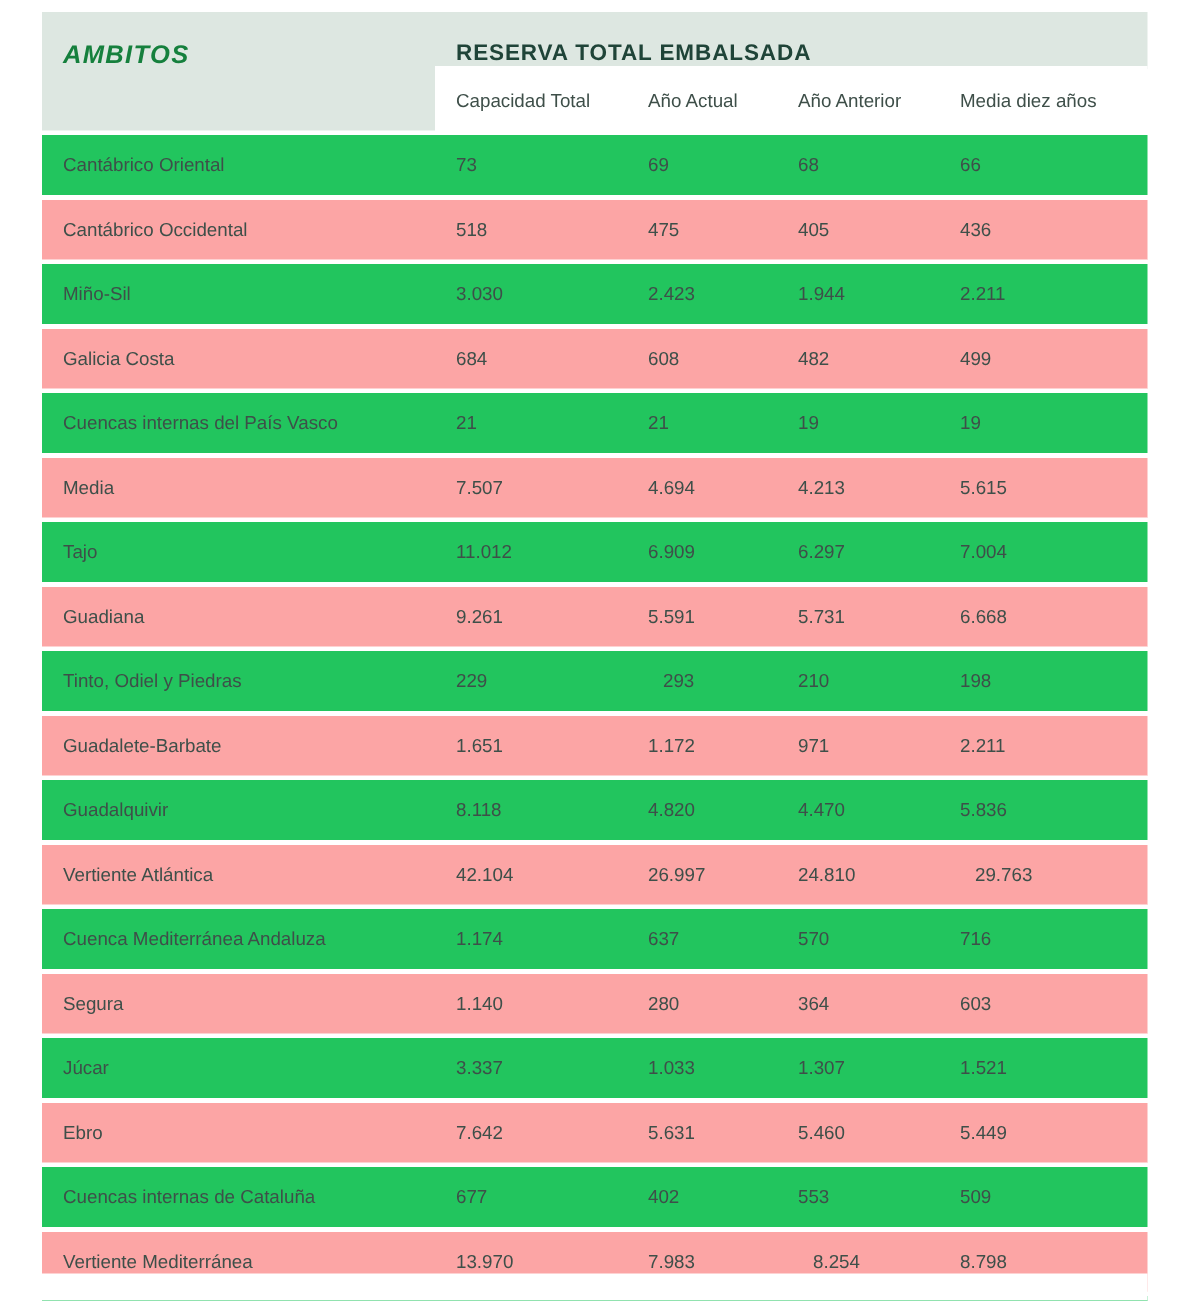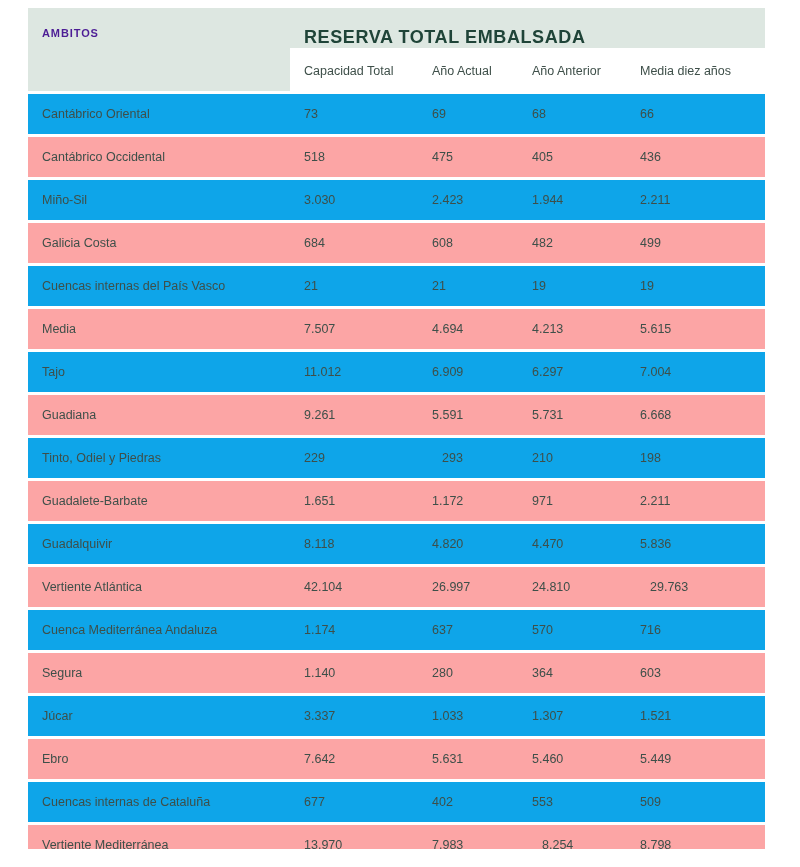--- a/index.html
+++ b/index.html
@@ -26,33 +26,34 @@
   }
   table.reserva col.c-ambito { width: 262px; }
   table.reserva col.c-cap    { width: 128px; }
   table.reserva col.c-act    { width: 100px; }
   table.reserva col.c-ant    { width: 108px; }
   table.reserva col.c-media  { width: 139px; }
 
   
   th.group-ambitos {
     background: #dde7e1;
-    color: #4c1d95;
-    font-size: 11px;
+    color: #15803d;
+    font-size: 17px;
     font-weight: bold;
     letter-spacing: 0.9px;
     text-align: left;
     vertical-align: top;
     padding: 19px 0 0 14px;
     border-bottom: 3px solid #ffffff;
+    font-style: italic;
   }
   th.group-reserva {
     background: #dde7e1;
     color: #1f4438;
-    font-size: 18px;
+    font-size: 15px;
     font-weight: bold;
     letter-spacing: 0.6px;
     text-align: left;
     vertical-align: top;
     padding: 19px 0 0 14px;
     border-bottom: 3px solid #ffffff;
   }
   tr.subhead th {
     background: #ffffff;
     color: #3e4f49;
@@ -65,21 +66,21 @@
 
   
   tbody tr td {
     font-size: 12.5px;
     color: #3e4f49;
     padding: 13px 0 13px 14px;
     border-bottom: 3px solid #ffffff;
     white-space: nowrap;
     overflow: hidden;
   }
-  tbody tr.shade td { background: #0ea5e9; }
+  tbody tr.shade td { background: #22c55e; }
   tbody tr.plain td { background: #fca5a5; }
   tbody tr:last-child td { border-bottom: none; }
 
   td.nudge { padding-left: 24px; }
 
   #footer-strip {
     position: absolute;
     left: 28px;
     top: 849px;
     width: 737px;

